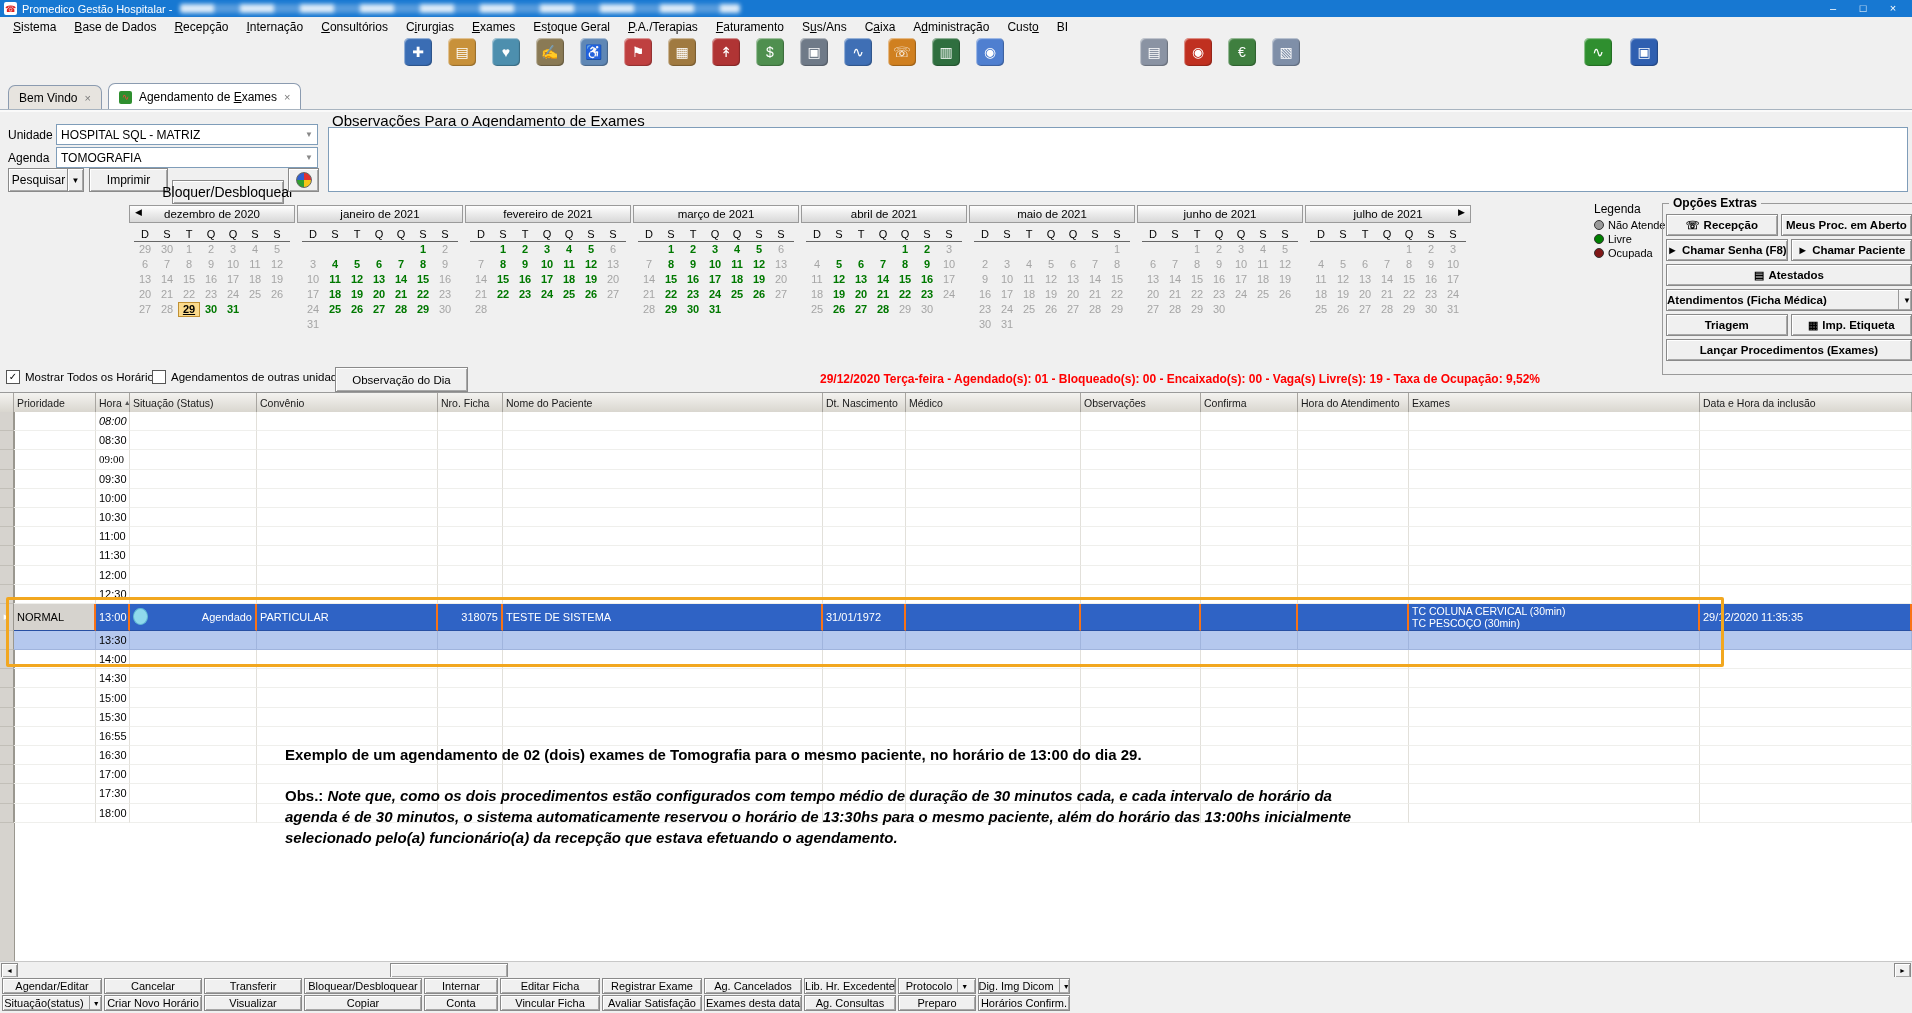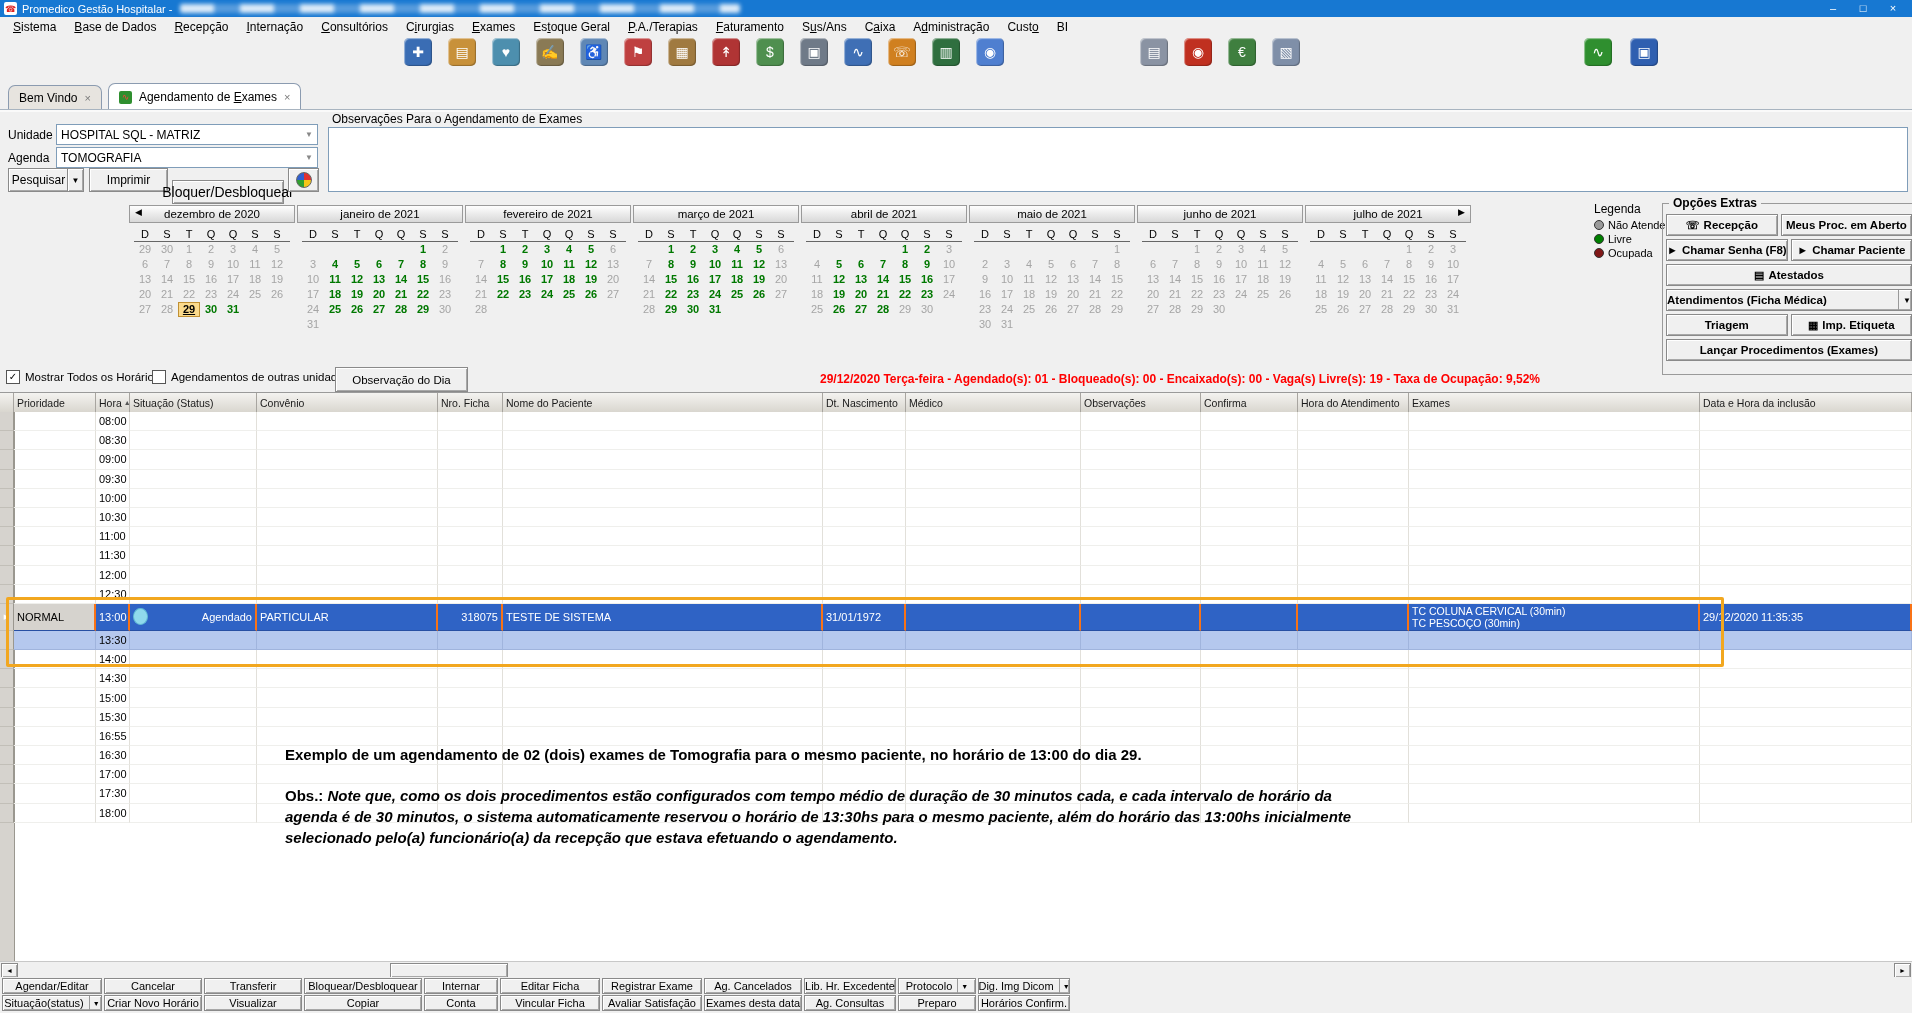--- a/index.html
+++ b/index.html
@@ -42,21 +42,21 @@
   .btn{background:#f0f0f0;border:1px solid #8a8a8a;box-shadow:inset 1px 1px 0 #fff, inset -1px -1px 0 #a8a8a8;
        font-size:12px;display:flex;align-items:center;justify-content:center;white-space:nowrap}
   #btn-pesquisar{position:absolute;left:8px;top:168px;width:59px;height:22px}
   #btn-pesquisar-arrow{position:absolute;left:67px;top:168px;width:15px;height:22px;font-size:8px}
   #btn-imprimir{position:absolute;left:89px;top:168px;width:77px;height:22px}
   #btn-bloquear{position:absolute;left:172px;top:180px;width:110px;height:22px;font-size:14px}
   #btn-globe{position:absolute;left:288px;top:168px;width:29px;height:22px}
   #globe-dot{width:14px;height:14px;border-radius:50%;border:1px solid #666;
              background:conic-gradient(#e03030 0 25%,#f5c518 25% 50%,#2f9f2f 50% 75%,#2f5fd0 75% 100%)}
   
-  #obs-label{position:absolute;left:332px;top:112px;font-size:12px}
+  #obs-label{position:absolute;left:332px;top:112px;font-size:15px}
   #obs-box{position:absolute;left:328px;top:127px;width:1578px;height:63px;background:#fff;border:1px solid #7f9db9}
   
   #calstrip{position:absolute;left:128px;top:205px;width:1344px;height:132px}
   .month{position:absolute;top:0;width:168px}
   .mh{height:16px;margin:0 1px;border:1px solid #9a9a9a;background:linear-gradient(#fefefe,#d8d8d8);
       font-size:11.5px;display:flex;align-items:center;justify-content:center;position:relative}
   .mh .nav{position:absolute;font-size:9px;top:1px}
   .mh .nav.prev{left:5px}.mh .nav.next{right:5px}
   .wd{display:flex;margin:5px 6px 0;border-bottom:1px solid #666;padding-bottom:1px}
   .wd span{width:22px;text-align:center;font-size:11px}
@@ -831,21 +831,21 @@
       <span>Exames</span>
     </div>
     <div class="hc" style="width: 212px;">
       <span>Data e Hora da inclusão</span>
     </div>
   </div>
 <div id="grid-body">
     <div class="grow" style="height: 19.2px;">
       <div class="selcell"></div>
       <div class="gc" style="width: 82px;"></div>
-      <div class="gc" style="width: 34px;">08:00</div>
+      <div class="gc" style="width: 34px; font-style: italic;">08:00</div>
       <div class="gc" style="width: 127px;"></div>
       <div class="gc" style="width: 181px;"></div>
       <div class="gc" style="width: 65px;"></div>
       <div class="gc" style="width: 320px;"></div>
       <div class="gc" style="width: 83px;"></div>
       <div class="gc" style="width: 175px;"></div>
       <div class="gc" style="width: 120px;"></div>
       <div class="gc" style="width: 97px;"></div>
       <div class="gc" style="width: 111px;"></div>
       <div class="gc" style="width: 291px;"></div>
@@ -860,21 +860,21 @@
       <div class="gc" style="width: 65px;"></div>
       <div class="gc" style="width: 320px;"></div>
       <div class="gc" style="width: 83px;"></div>
       <div class="gc" style="width: 175px;"></div>
       <div class="gc" style="width: 120px;"></div>
       <div class="gc" style="width: 97px;"></div>
       <div class="gc" style="width: 111px;"></div>
       <div class="gc" style="width: 291px;"></div>
       <div class="gc" style="width: 212px;"></div>
     </div>
-    <div class="grow" style="height: 19.2px;">
+    <div class="grow" style="height: 19.2px; font-family: Liberation Serif, serif;">
       <div class="selcell"></div>
       <div class="gc" style="width: 82px;"></div>
       <div class="gc" style="width: 34px;">09:00</div>
       <div class="gc" style="width: 127px;"></div>
       <div class="gc" style="width: 181px;"></div>
       <div class="gc" style="width: 65px;"></div>
       <div class="gc" style="width: 320px;"></div>
       <div class="gc" style="width: 83px;"></div>
       <div class="gc" style="width: 175px;"></div>
       <div class="gc" style="width: 120px;"></div>

